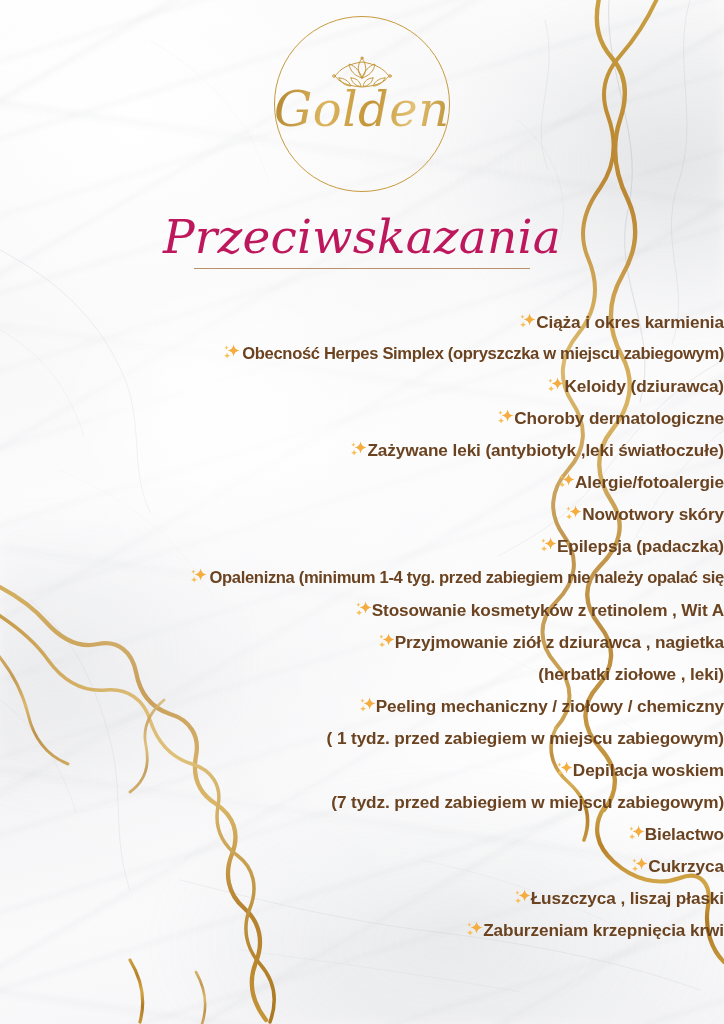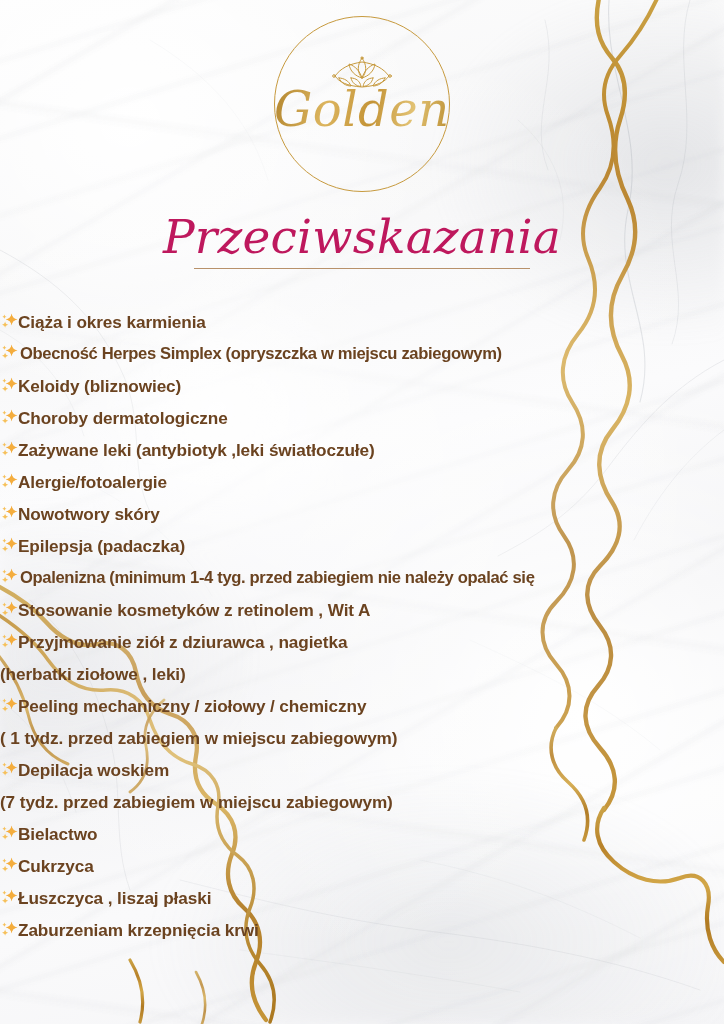--- a/index.html
+++ b/index.html
@@ -150,21 +150,21 @@
 
   
   .list {
     position: absolute;
     left: 0;
     right: 0;
     top: 306px;
   }
   .item {
     display: block;
-    text-align: left;
+    text-align: right;
     font-family: "Liberation Sans", sans-serif;
     font-weight: bold;
     font-size: 17.2px;
     line-height: 32px;
     color: #6b4320;
     letter-spacing: -.1px;
     white-space: nowrap;
   }
   .item.wide { font-size: 16.6px; letter-spacing: -.35px; }
 
@@ -316,21 +316,21 @@
           </svg></span><span>Obecność  Herpes Simplex (opryszczka w miejscu zabiegowym)</span></div>
       <div class="item"><span class="spark tight"><svg viewBox="0 0 19 19" aria-hidden="true">
             <g fill="#f2a93b">
               <path d="M11.6 2.1 C12.3 5.6 13.6 6.9 17.1 7.6 C13.6 8.3 12.3 9.6 11.6 13.1 C10.9 9.6 9.6 8.3 6.1 7.6 C9.6 6.9 10.9 5.6 11.6 2.1 Z" fill="#f5b councils"></path>
             </g>
             <g fill="#f4ad3e">
               <path d="M11.6 1.6 C12.35 5.35 13.75 6.75 17.5 7.5 C13.75 8.25 12.35 9.65 11.6 13.4 C10.85 9.65 9.45 8.25 5.7 7.5 C9.45 6.75 10.85 5.35 11.6 1.6 Z"></path>
               <path d="M5.1 9.6 C5.5 11.55 6.25 12.3 8.2 12.7 C6.25 13.1 5.5 13.85 5.1 15.8 C4.7 13.85 3.95 13.1 2 12.7 C3.95 12.3 4.7 11.55 5.1 9.6 Z" fill="#f6c05a"></path>
               <path d="M4.4 2.6 C4.68 3.95 5.2 4.47 6.55 4.75 C5.2 5.03 4.68 5.55 4.4 6.9 C4.12 5.55 3.6 5.03 2.25 4.75 C3.6 4.47 4.12 3.95 4.4 2.6 Z" fill="#f6c05a"></path>
             </g>
-          </svg></span><span>Keloidy (bliznowiec)</span></div>
+          </svg></span><span>Keloidy (dziurawca)</span></div>
       <div class="item"><span class="spark tight"><svg viewBox="0 0 19 19" aria-hidden="true">
             <g fill="#f2a93b">
               <path d="M11.6 2.1 C12.3 5.6 13.6 6.9 17.1 7.6 C13.6 8.3 12.3 9.6 11.6 13.1 C10.9 9.6 9.6 8.3 6.1 7.6 C9.6 6.9 10.9 5.6 11.6 2.1 Z" fill="#f5b councils"></path>
             </g>
             <g fill="#f4ad3e">
               <path d="M11.6 1.6 C12.35 5.35 13.75 6.75 17.5 7.5 C13.75 8.25 12.35 9.65 11.6 13.4 C10.85 9.65 9.45 8.25 5.7 7.5 C9.45 6.75 10.85 5.35 11.6 1.6 Z"></path>
               <path d="M5.1 9.6 C5.5 11.55 6.25 12.3 8.2 12.7 C6.25 13.1 5.5 13.85 5.1 15.8 C4.7 13.85 3.95 13.1 2 12.7 C3.95 12.3 4.7 11.55 5.1 9.6 Z" fill="#f6c05a"></path>
               <path d="M4.4 2.6 C4.68 3.95 5.2 4.47 6.55 4.75 C5.2 5.03 4.68 5.55 4.4 6.9 C4.12 5.55 3.6 5.03 2.25 4.75 C3.6 4.47 4.12 3.95 4.4 2.6 Z" fill="#f6c05a"></path>
             </g>
           </svg></span><span>Choroby dermatologiczne</span></div>

